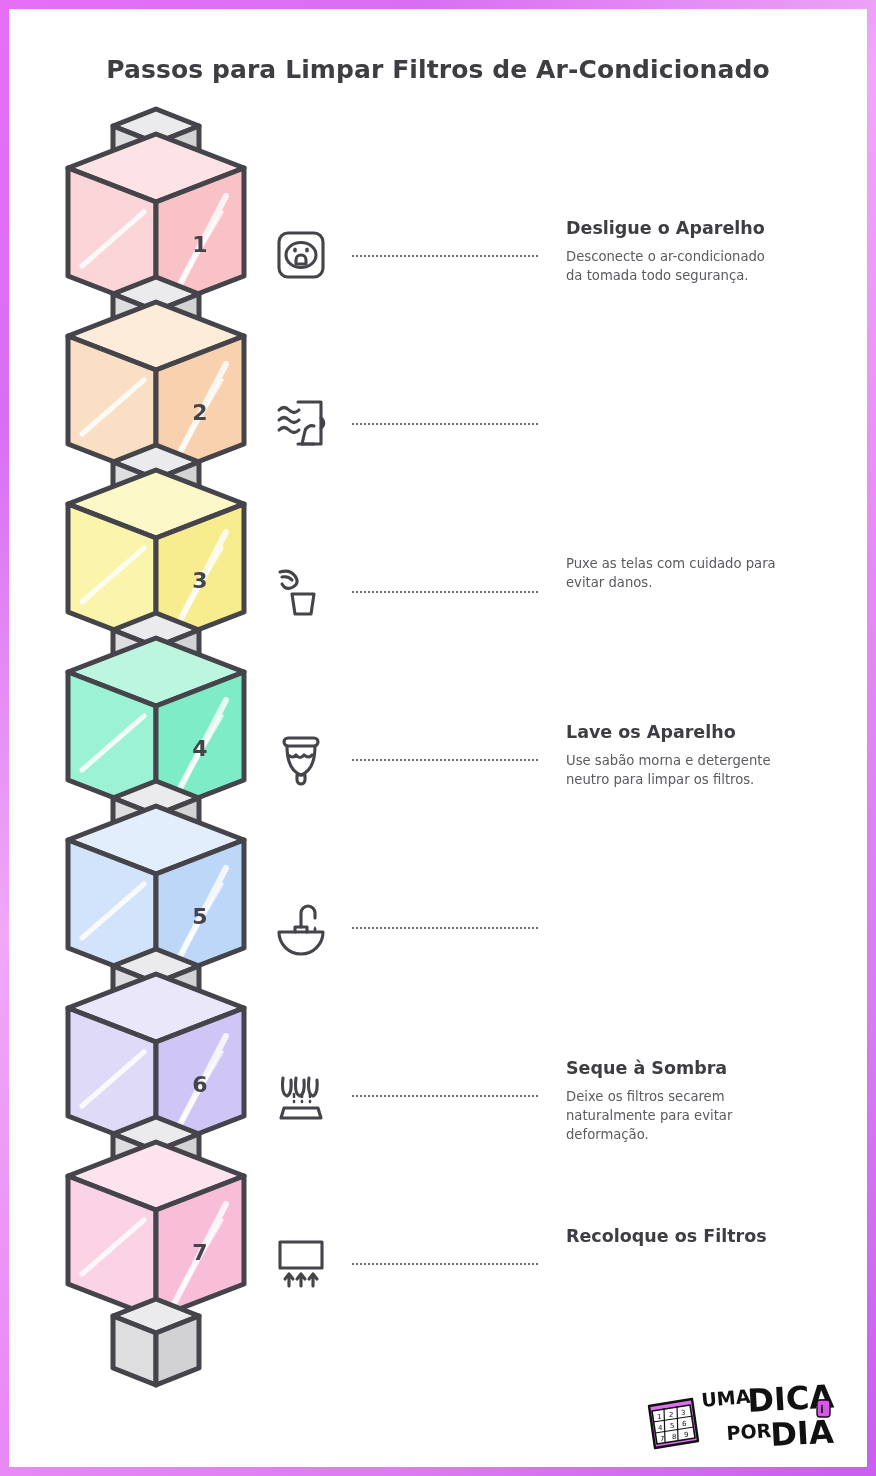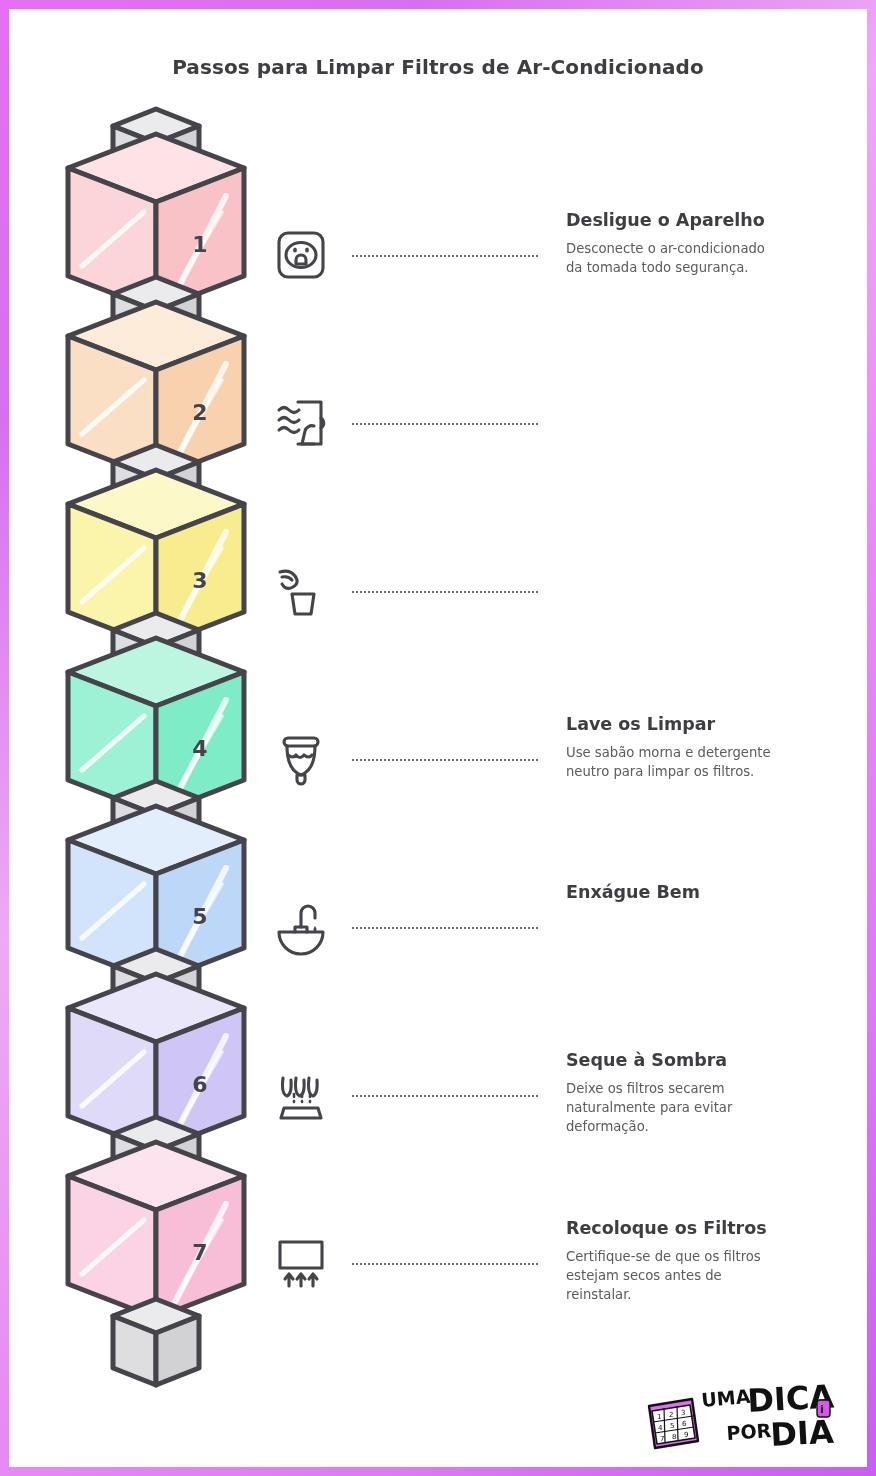--- a/index.html
+++ b/index.html
@@ -28,21 +28,21 @@
   #content {
     position:absolute; inset:0;
     z-index:2;
   }
 
   
   #title {
     position:absolute;
     top:55px; left:0; width:876px;
     text-align:center;
-    font-size:20px;
+    font-size:25px;
     font-weight:bold;
     color:#3d3d42;
     letter-spacing:0.1px;
     font-family:"DejaVu Sans", sans-serif;
   }
 
   
   #tower {
     position:absolute;
     left:52px; top:108px;
@@ -59,21 +59,21 @@
     width:66px; height:66px;
   }
   .row-icon svg { display:block; }
   .row-dots {
     position:absolute;
     left:352px;
     width:186px;
     height:2px;
     border-top:2.4px dotted #6b6b70;
   }
-  .row-text { position:absolute; left:566px; width:300px; }
+  .row-text { position:absolute; left:566px; width:300px;margin-top:8px; }
   .row-title {
     font-size:17.5px;
     font-weight:bold;
     color:#3d3d42;
     margin-bottom:9px;
     white-space:nowrap;
   }
   .row-desc {
     font-size:13.2px;
     line-height:1.45;
@@ -328,50 +328,51 @@
         <div class="row" style="top: 558px;">
           <div class="row-icon">
             <svg viewBox="0 0 66 66" width="66" height="66">
       <path d="M12 14 q10 -3 15 4 q5 7 -2 11 q-7 4 -11 -3" fill="none" stroke="#44444a" stroke-width="3.1" stroke-linecap="round" stroke-linejoin="round"></path>
       <path d="M14 19 q7 -1 10 3" fill="none" stroke="#44444a" stroke-width="3.1" stroke-linecap="round" stroke-linejoin="round"></path>
       <path d="M24 36 h22 l-3 20 h-16 z" fill="none" stroke="#44444a" stroke-width="3.1" stroke-linecap="round" stroke-linejoin="round"></path>
             </svg>
           </div>
      <div class="row-dots" style="top:33px"></div>
      <div class="row-text" style="top:-12px;position:absolute">
+       <div class="row-desc">Puxe as telas com cuidado para
+evitar danos.</div>
      </div>
         </div>
         <div class="row" style="top: 726px;">
           <div class="row-icon">
             <svg viewBox="0 0 66 66" width="66" height="66">
       <rect x="16" y="12" width="34" height="8" rx="4" fill="none" stroke="#44444a" stroke-width="3.1" stroke-linecap="round" stroke-linejoin="round"></rect>
       <path d="M19 20 q0 24 14 29 q14 -5 14 -29" fill="none" stroke="#44444a" stroke-width="3.1" stroke-linecap="round" stroke-linejoin="round"></path>
       <path d="M20 29 q5 4 8 0 q4 5 8 0 q5 4 8 0" fill="none" stroke="#44444a" stroke-width="3.1" stroke-linecap="round" stroke-linejoin="round"></path>
       <path d="M29 49 h8 v5 a4 4 0 0 1 -8 0 z" fill="none" stroke="#44444a" stroke-width="3.1" stroke-linecap="round" stroke-linejoin="round"></path>
             </svg>
           </div>
      <div class="row-dots" style="top:33px"></div>
      <div class="row-text" style="top:-12px;position:absolute">
-       <div class="row-title">Lave os Limpar</div>
+       <div class="row-title">Lave os Aparelho</div>
        <div class="row-desc">Use sabão morna e detergente
 neutro para limpar os filtros.</div>
      </div>
         </div>
         <div class="row" style="top: 894px;">
           <div class="row-icon">
             <svg viewBox="0 0 66 66" width="66" height="66">
       <path d="M11 38 h44 a22 22 0 0 1 -44 0 z" fill="none" stroke="#44444a" stroke-width="3.1" stroke-linecap="round" stroke-linejoin="round"></path>
       <path d="M27 38 v-5 h12 v5" fill="none" stroke="#44444a" stroke-width="3.1" stroke-linecap="round" stroke-linejoin="round"></path>
       <path d="M33 33 v-14 a7 7 0 0 1 14 0 v5" fill="none" stroke="#44444a" stroke-width="3.1" stroke-linecap="round" stroke-linejoin="round"></path>
       <path d="M47 32 q3 4 0 6 q-3 -2 0 -6" fill="#44444a" stroke="none"></path>
             </svg>
           </div>
      <div class="row-dots" style="top:33px"></div>
      <div class="row-text" style="top:-12px;position:absolute">
-       <div class="row-title">Enxágue Bem</div>
      </div>
         </div>
         <div class="row" style="top: 1062px;">
           <div class="row-icon">
             <svg viewBox="0 0 66 66" width="66" height="66">
       <path d="M15 16 q-2 16 4 18 q5 -2 4 -16" fill="none" stroke="#44444a" stroke-width="3.1" stroke-linecap="round" stroke-linejoin="round"></path>
       <path d="M28 16 q-2 16 4 18 q5 -2 4 -16" fill="none" stroke="#44444a" stroke-width="3.1" stroke-linecap="round" stroke-linejoin="round"></path>
       <path d="M41 16 q-2 16 4 18 q5 -2 4 -16" fill="none" stroke="#44444a" stroke-width="3.1" stroke-linecap="round" stroke-linejoin="round"></path>
       <path d="M26 32 v8 M34 32 v8 M42 32 v8" fill="none" stroke="#44444a" stroke-width="2.6" stroke-dasharray="3 4" stroke-linecap="round"></path>
       <path d="M16 46 h34 l3 10 h-40 z" fill="none" stroke="#44444a" stroke-width="3.1" stroke-linecap="round" stroke-linejoin="round"></path>
@@ -390,23 +391,20 @@
             <svg viewBox="0 0 66 66" width="66" height="66">
       <rect x="12" y="12" width="42" height="26" fill="none" stroke="#44444a" stroke-width="3.1" stroke-linecap="round" stroke-linejoin="round"></rect>
       <path d="M21 56 v-12 M21 44 l-4 5 M21 44 l4 5" fill="none" stroke="#44444a" stroke-width="3.1" stroke-linecap="round" stroke-linejoin="round"></path>
       <path d="M33 56 v-12 M33 44 l-4 5 M33 44 l4 5" fill="none" stroke="#44444a" stroke-width="3.1" stroke-linecap="round" stroke-linejoin="round"></path>
       <path d="M45 56 v-12 M45 44 l-4 5 M45 44 l4 5" fill="none" stroke="#44444a" stroke-width="3.1" stroke-linecap="round" stroke-linejoin="round"></path>
             </svg>
           </div>
      <div class="row-dots" style="top:33px"></div>
      <div class="row-text" style="top:-12px;position:absolute">
        <div class="row-title">Recoloque os Filtros</div>
-       <div class="row-desc">Certifique-se de que os filtros
-estejam secos antes de
-reinstalar.</div>
      </div>
         </div>
       </div>
 
     <div id="logo">
       <svg viewBox="0 0 190 84" width="190" height="84">
         <g>
           <path d="M4 28 L47 21 L53 63 L10 70 Z" fill="#e06ef0" stroke="#111" stroke-width="2.4" stroke-linejoin="round"></path>
           <path d="M7 33 L45 27 L50 60 L12 66 Z" fill="#ffffff" stroke="#111" stroke-width="1.6" stroke-linejoin="round"></path>
           <path d="M19 30 L20 64" stroke="#111" stroke-width="1.2" fill="none"></path>

